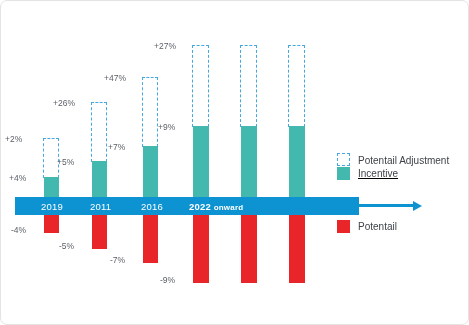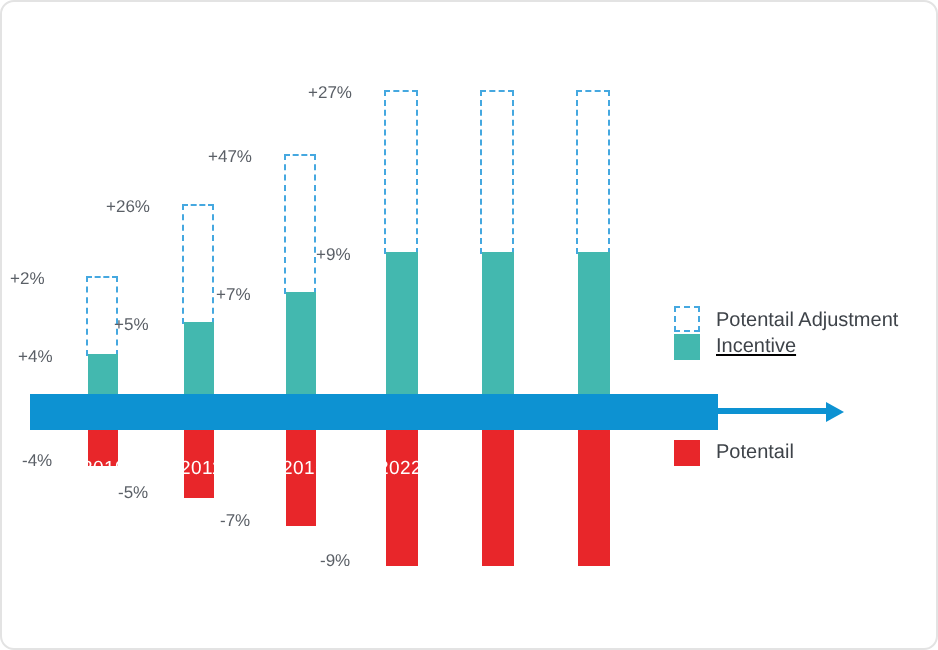--- a/index.html
+++ b/index.html
@@ -54,21 +54,20 @@
     border-top: 5px solid transparent;
     border-bottom: 5px solid transparent;
     border-left: 9px solid #0d92d2;
   }
   .axis-label {
     position: absolute;
     color: #ffffff;
     font-size: 9px;
     white-space: nowrap;
     letter-spacing: 0.2px;
-    margin-top: 28px;
   }
   .axis-label .yr { font-size: 9.5px; }
   .axis-label .onward { font-size: 8px; }
   
   .vlabel {
     position: absolute;
     font-size: 8.5px;
     color: #5a5f66;
     white-space: nowrap;
     text-align: left;
@@ -137,21 +136,21 @@
 
     <div class="axis-label" style="left:40px; top:200px;">
       <span class="yr">2019</span>
     </div>
     <div class="axis-label" style="left:89px; top:200px;">
       <span class="yr">2011</span>
     </div>
     <div class="axis-label" style="left:140px; top:200px;">
       <span class="yr">2016</span>
     </div>
-    <div class="axis-label" style="left:188px; top:200px;">
+    <div class="axis-label" style="left:188px; top:200px;font-weight:bold;">
       <span class="yr">2022</span>
       <span class="onward">onward</span>
     </div>
 
     <div class="vlabel" style="left:4px; top:133px; width:35px;">+2%</div>
     <div class="vlabel" style="left:52px; top:97px; width:35px;">+26%</div>
     <div class="vlabel" style="left:103px; top:72px; width:35px;">+47%</div>
     <div class="vlabel" style="left:153px; top:40px; width:35px;">+27%</div>
 
     <div class="vlabel" style="left:8px; top:172px; width:32px;">+4%</div>

